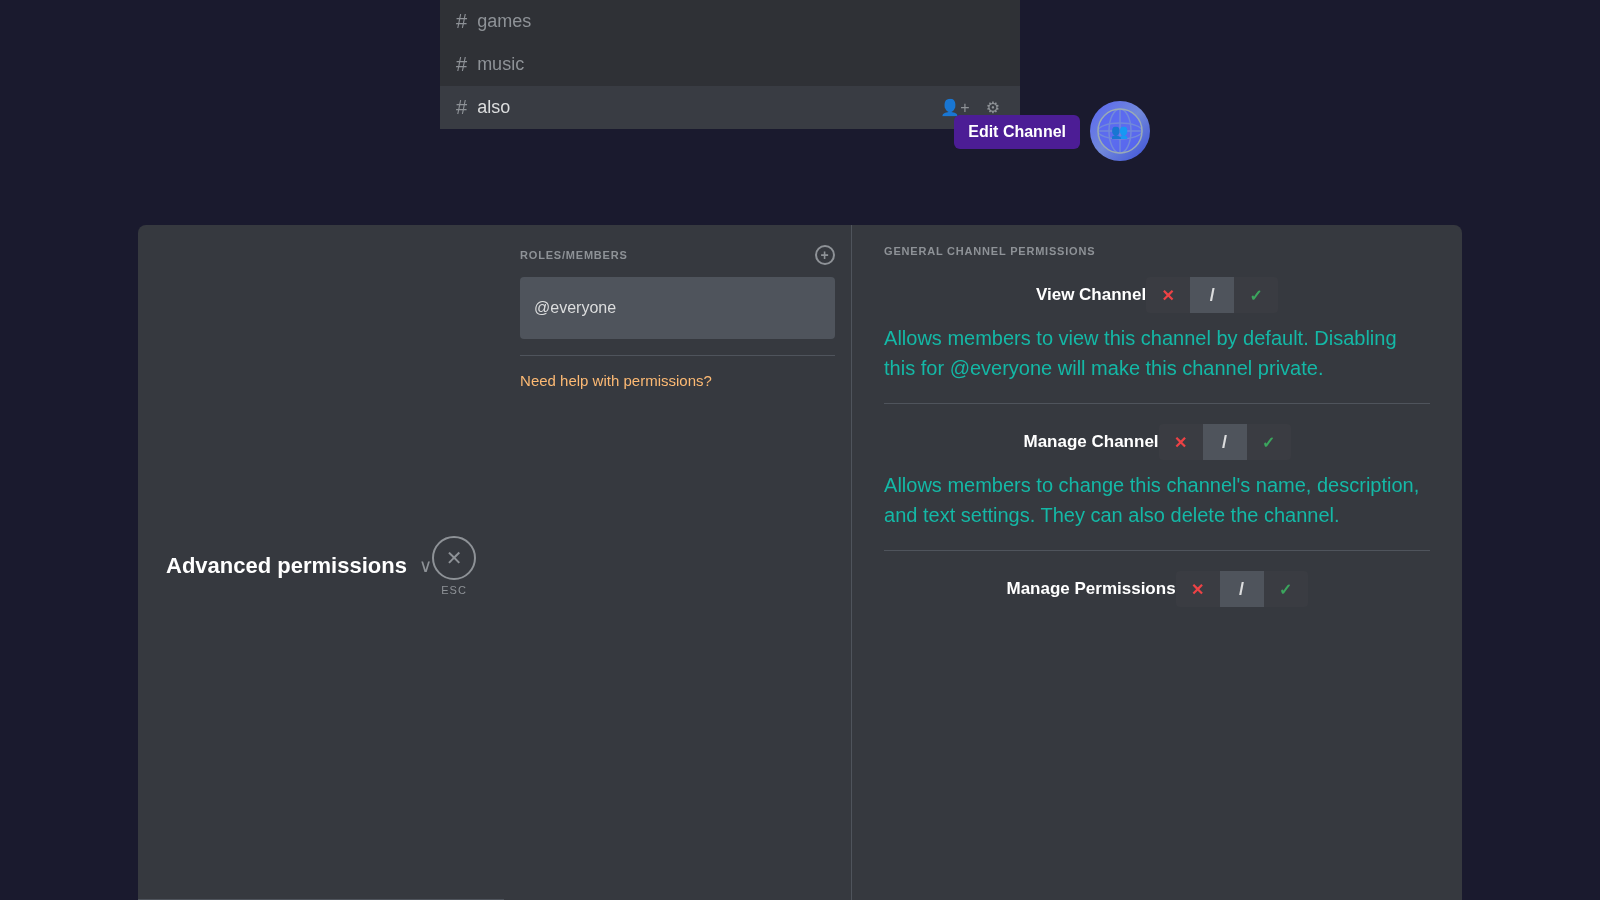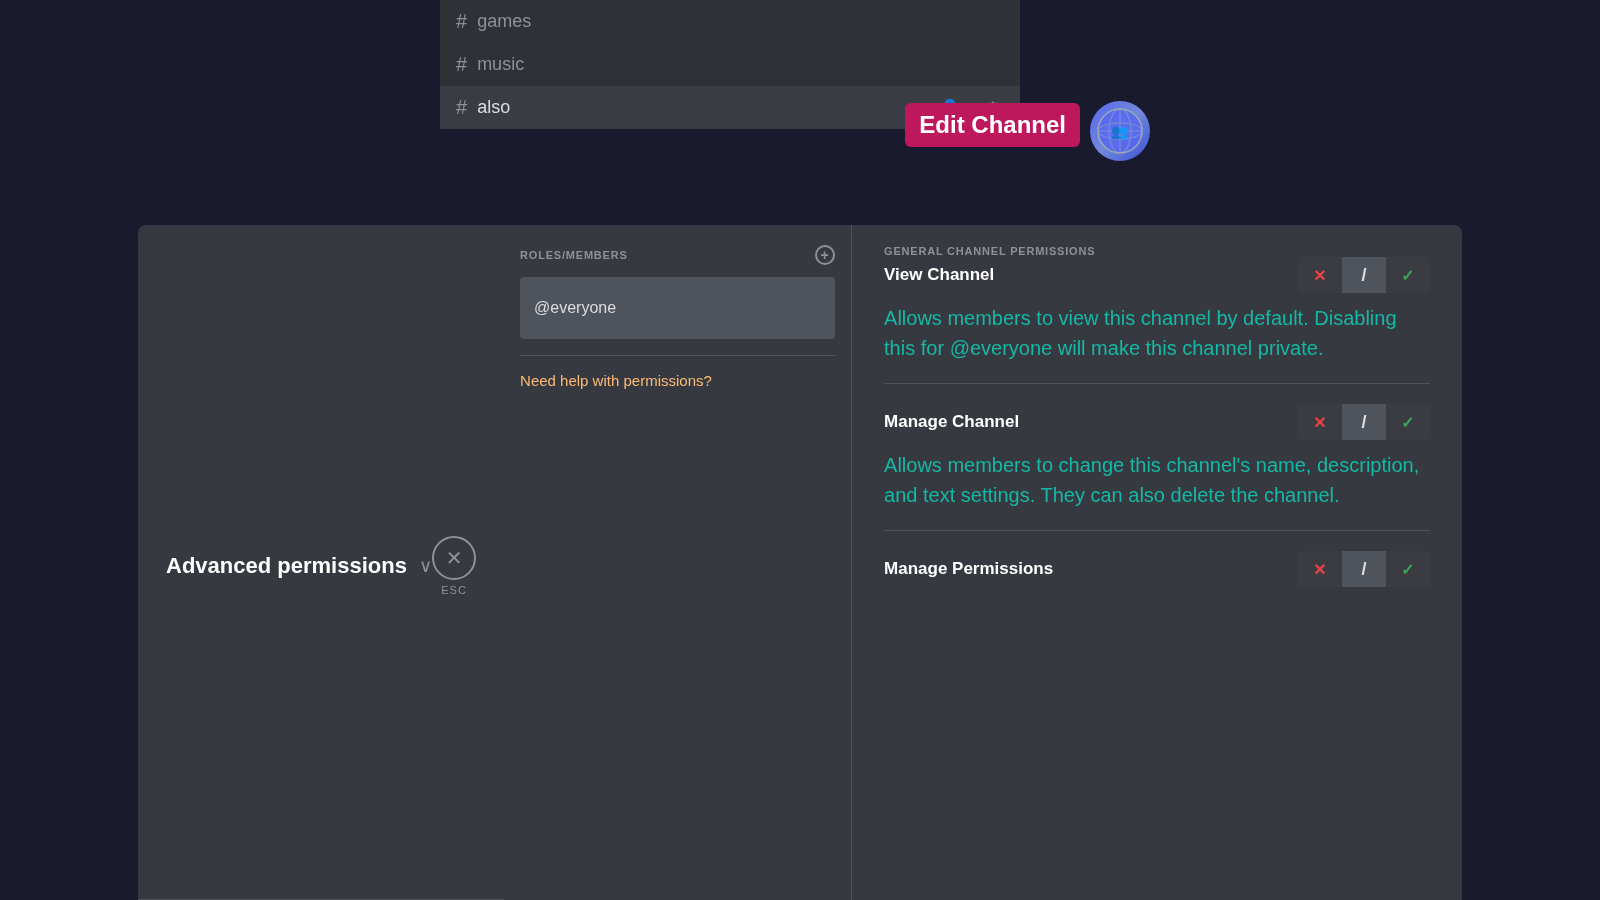--- a/index.html
+++ b/index.html
@@ -53,27 +53,27 @@
     .channel-icon-btn {
       color: #8e9297;
       font-size: 16px;
       cursor: pointer;
       padding: 2px 4px;
     }
 
     
     .edit-channel-tooltip {
       position: absolute;
-      top: 60px;
+      top: 72px;
       right: -60px;
-      background: #be185d;
+      background: #4c1d95;
       color: #fff;
       padding: 8px 14px;
       border-radius: 6px;
-      font-size: 24px;
+      font-size: 16px;
       font-weight: 600;
       white-space: nowrap;
       z-index: 100;
     }
 
     
     .globe-avatar {
       position: absolute;
       top: 58px;
       right: -130px;
@@ -226,37 +226,38 @@
       padding: 20px 32px;
       overflow-y: auto;
     }
 
     .permissions-section-label {
       color: #8e9297;
       font-size: 11px;
       font-weight: 700;
       text-transform: uppercase;
       letter-spacing: 0.8px;
+      margin-bottom: 20px;
     }
 
     
     .permission-row {
       margin-bottom: 20px;
       padding-bottom: 20px;
       border-bottom: 1px solid #4f545c;
     }
 
     .permission-row:last-child {
       border-bottom: none;
     }
 
     .permission-header {
       display: flex;
       align-items: center;
-      justify-content: space-between;
+      justify-content: center;
       margin-bottom: 10px;
     }
 
     .permission-name {
       font-size: 17px;
       font-weight: 600;
       color: #ffffff;
     }
 
     .permission-controls {

